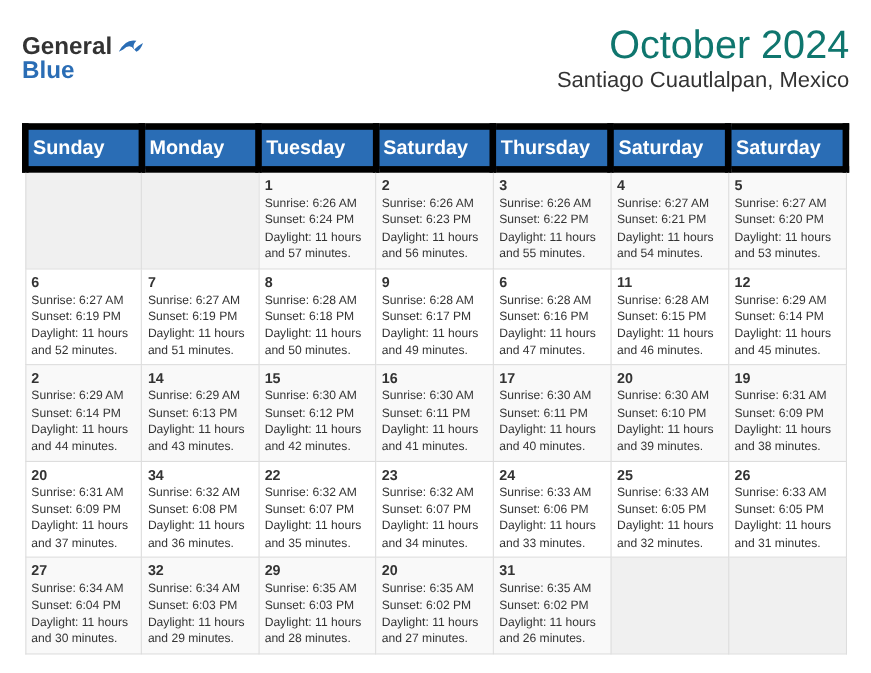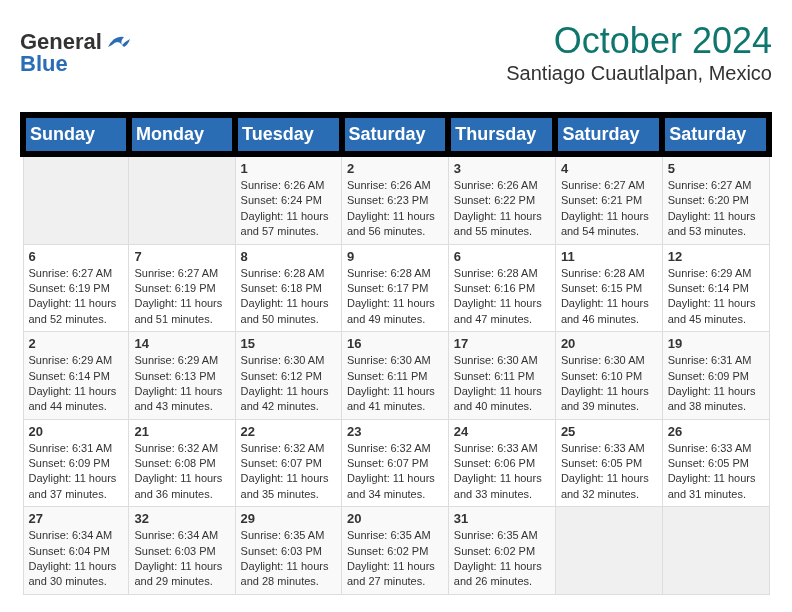--- a/index.html
+++ b/index.html
@@ -261,21 +261,21 @@
         </td>
       </tr>
       <tr>
         <td>
           <span class="day-number">20</span>
           <div class="day-info" style="white-space: pre-line;">Sunrise: 6:31 AM
 Sunset: 6:09 PM
 Daylight: 11 hours and 37 minutes.</div>
         </td>
         <td>
-          <span class="day-number">21</span>
+          <span class="day-number">34</span>
           <div class="day-info" style="white-space: pre-line;">Sunrise: 6:32 AM
 Sunset: 6:08 PM
 Daylight: 11 hours and 36 minutes.</div>
         </td>
         <td>
           <span class="day-number">22</span>
           <div class="day-info" style="white-space: pre-line;">Sunrise: 6:32 AM
 Sunset: 6:07 PM
 Daylight: 11 hours and 35 minutes.</div>
         </td>

